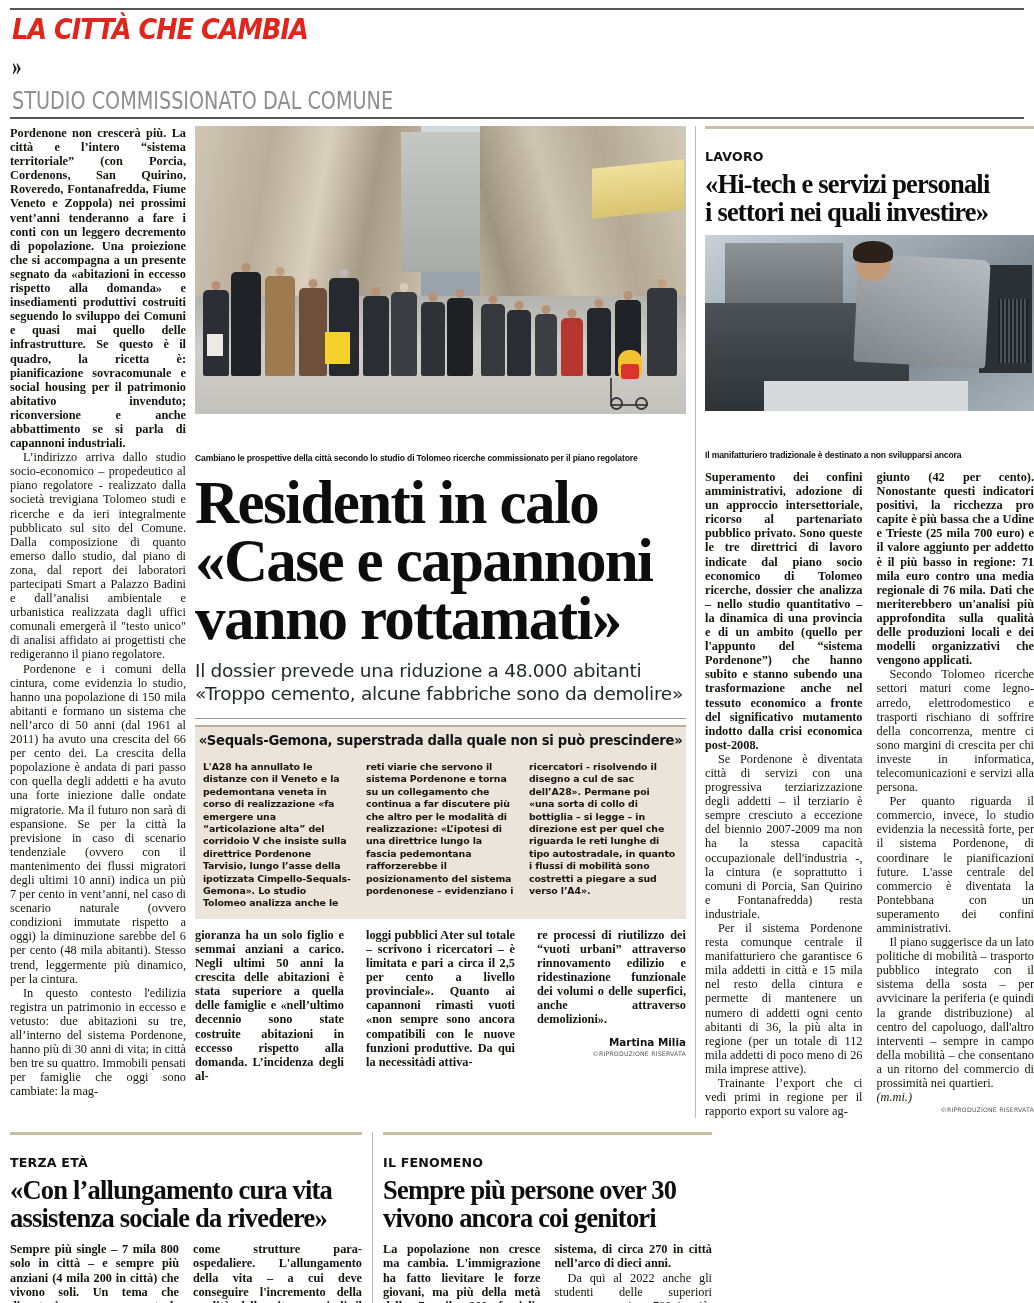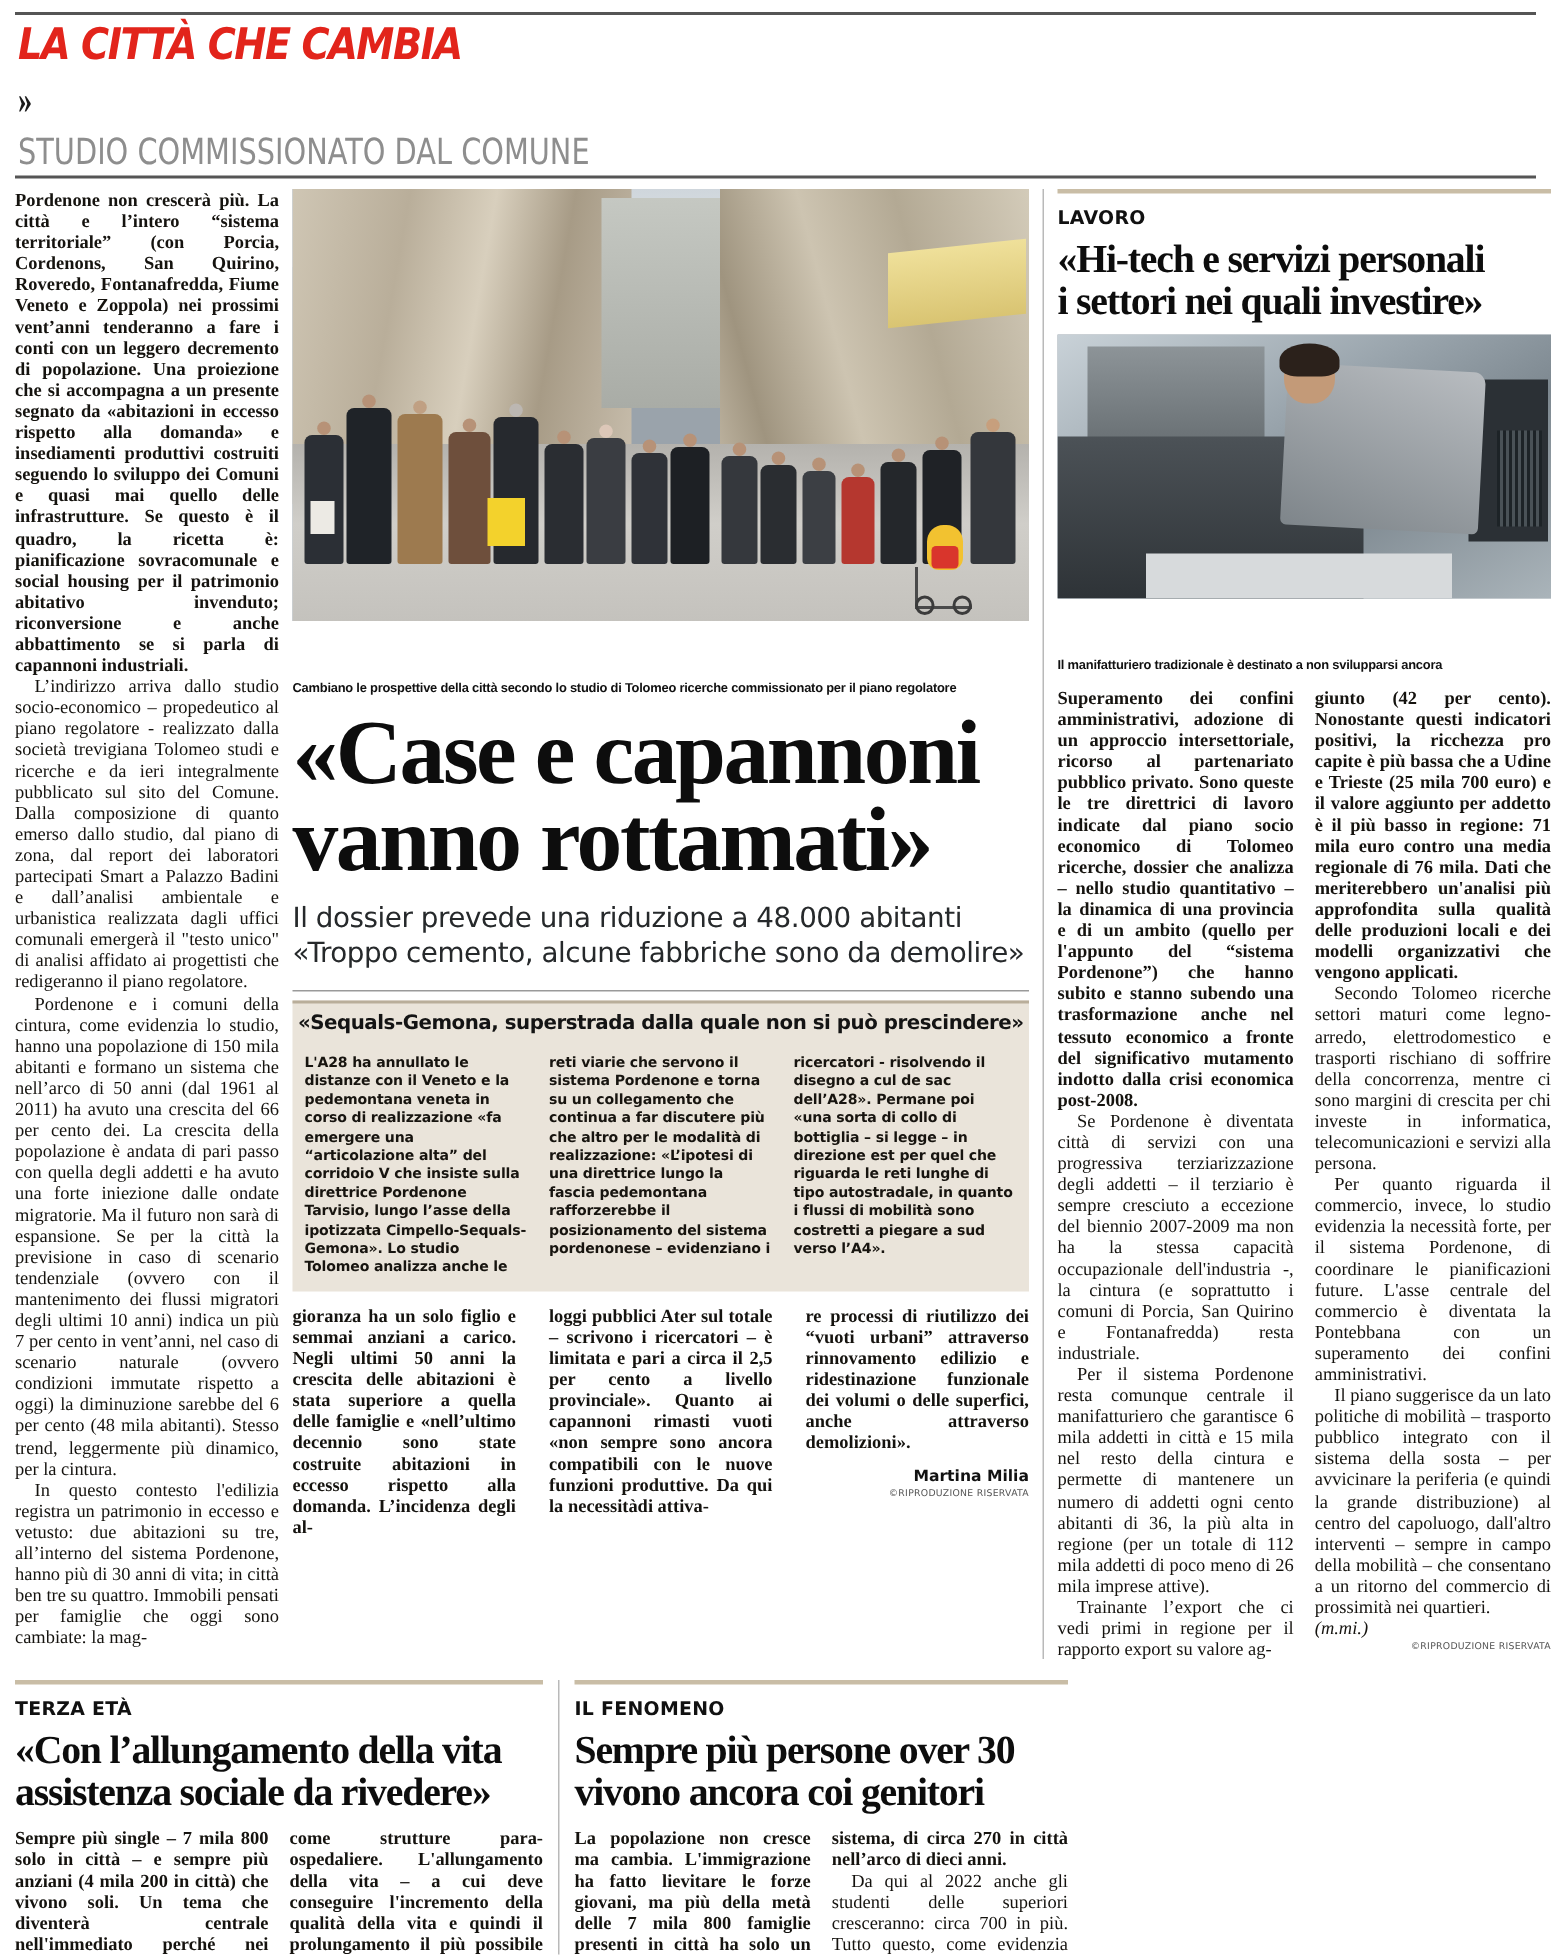--- a/index.html
+++ b/index.html
@@ -142,21 +142,21 @@
   .reserved {
     font-family:"DejaVu Sans", sans-serif;
     font-size:6.2px; text-align:right; color:#555; margin-top:2px; letter-spacing:0.2px;
   }
 
   
   .sect-rule { height:3px; background:#c9bda6; }
   .kicker {
     font-family:"DejaVu Sans", sans-serif;
     font-weight:bold; font-size:12.6px; letter-spacing:0.2px;
-    color:#111; padding:8px 0 2px 0;
+    color:#111; padding:20px 0 2px 0;
   }
   .kicker-right { color:#111; }
   .hl-sec {
     font-family:"Liberation Serif", serif;
     font-weight:bold; font-size:26.5px; line-height:28px;
     letter-spacing:-0.8px; color:#0d0d0d; margin:4px 0 0 0;
   }
 
   
   .bottom { display:flex; margin-top:14px; }
@@ -250,20 +250,21 @@
             </div>
           <div class="bagY"></div>
           <div class="bagW"></div>
         </div>
         <div class="pooh"></div>
         <div class="stroller"></div>
       </div>
       <div class="caption">Cambiano le prospettive della città secondo lo studio di Tolomeo ricerche commissionato per il piano regolatore</div>
 
       <div class="hl-main">
+        <div>Residenti in calo</div>
         <div>«Case e capannoni</div>
         <div>vanno rottamati»</div>
       </div>
 
       <div class="subhead">
         <div>Il dossier prevede una riduzione a 48.000 abitanti</div>
         <div>«Troppo cemento, alcune fabbriche sono da demolire»</div>
       </div>
 
       <div class="box-sep"></div>
@@ -348,21 +349,21 @@
       </div>
     </div>
   </div>
 
   <div class="bottom">
 
     <div class="bot-left">
       <div class="sect-rule"></div>
       <div class="kicker">TERZA ETÀ</div>
       <div class="hl-sec">
-        <div>«Con l’allungamento della vita</div>
+        <div>«Con l’allungamento cura vita</div>
         <div>assistenza sociale da rivedere»</div>
       </div>
       <div class="two-col">
         <div>
           <div class="bodytext">
             <p class="first">Sempre più single – 7 mila 800 solo in città – e sempre più anziani (4 mila 200 in città) che vivono soli. Un tema che diventerà centrale nell'immediato perché nei prossimi due anni la fascia delle persone tra i 75 e gli 85 anni crescerà di 2 mila unità nella cintura (600 persone solo in città) e questo, come evidenzia lo studio di Tolomeo, porta con sé diverse tematiche.</p>
             <p>In materia di edilizia senz’altro quella dei modelli di assistenza e cura che non possono più essere associati alle case di riposo concepite</p>
           </div>
         </div>
         <div>

